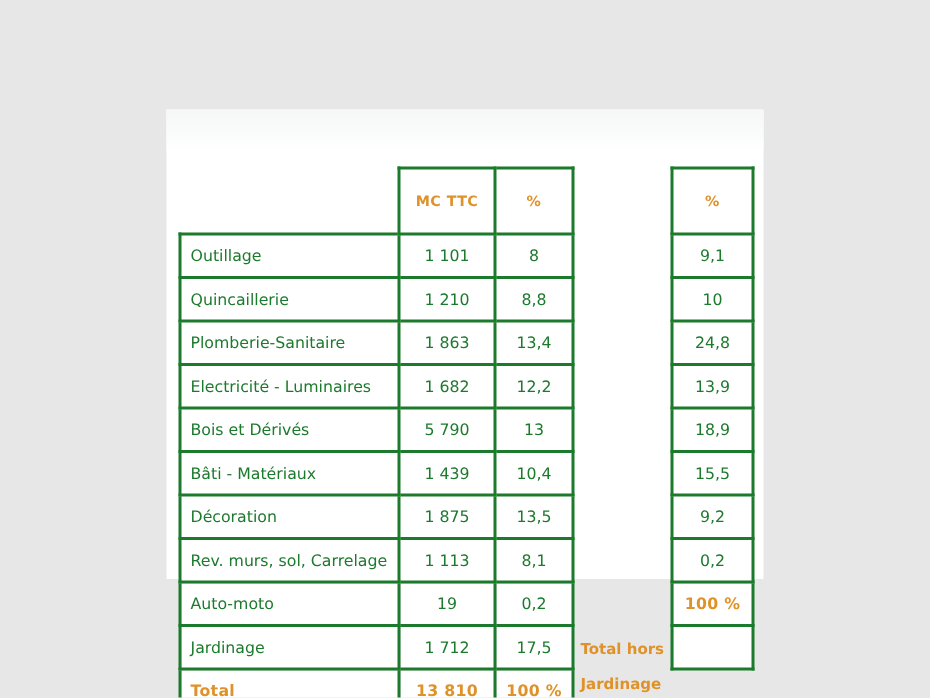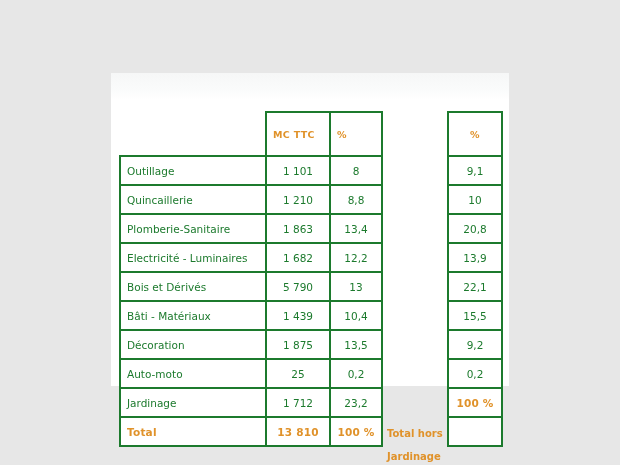--- a/index.html
+++ b/index.html
@@ -70,20 +70,21 @@
   #table-main col.c-label { width: 146px; }
   #table-main col.c-mc    { width: 64px; }
   #table-main col.c-pct   { width: 52px; }
 
   #table-main td.label { text-align: left; }
   #table-main td.num   { text-align: center; }
 
   
   #table-main td.hdr {
     height: 44px;
+    text-align: center;
     color: #e0922a;
     font-weight: bold;
     font-size: 9.5px;
     letter-spacing: .3px;
   }
   #table-main td.hdr-blank {
     border: 0 none;
     background: transparent;
     height: 44px;
   }
@@ -182,28 +183,33 @@
             <td class="label">Bâti - Matériaux</td>
             <td class="num">1 439</td>
             <td class="num">10,4</td>
           </tr>
           <tr>
             <td class="label">Décoration</td>
             <td class="num">1 875</td>
             <td class="num">13,5</td>
           </tr>
           <tr>
+            <td class="label">Rev. murs, sol, Carrelage</td>
+            <td class="num">1 113</td>
+            <td class="num">8,1</td>
+          </tr>
+          <tr>
             <td class="label">Auto-moto</td>
-            <td class="num">25</td>
+            <td class="num">19</td>
             <td class="num">0,2</td>
           </tr>
           <tr>
             <td class="label">Jardinage</td>
             <td class="num">1 712</td>
-            <td class="num">23,2</td>
+            <td class="num">17,5</td>
           </tr>
 
           <tr>
             <td class="label total">Total</td>
             <td class="num total">13 810</td>
             <td class="num total">100 %</td>
           </tr>
         </tbody>
       </table>
 
@@ -220,27 +226,27 @@
           <tr>
             <td class="hdr">%</td>
           </tr>
           <tr>
             <td class="num">9,1</td>
           </tr>
           <tr>
             <td class="num">10</td>
           </tr>
           <tr>
-            <td class="num">20,8</td>
+            <td class="num">24,8</td>
           </tr>
           <tr>
             <td class="num">13,9</td>
           </tr>
           <tr>
-            <td class="num">22,1</td>
+            <td class="num">18,9</td>
           </tr>
           <tr>
             <td class="num">15,5</td>
           </tr>
           <tr>
             <td class="num">9,2</td>
           </tr>
           <tr>
             <td class="num">0,2</td>
           </tr>

